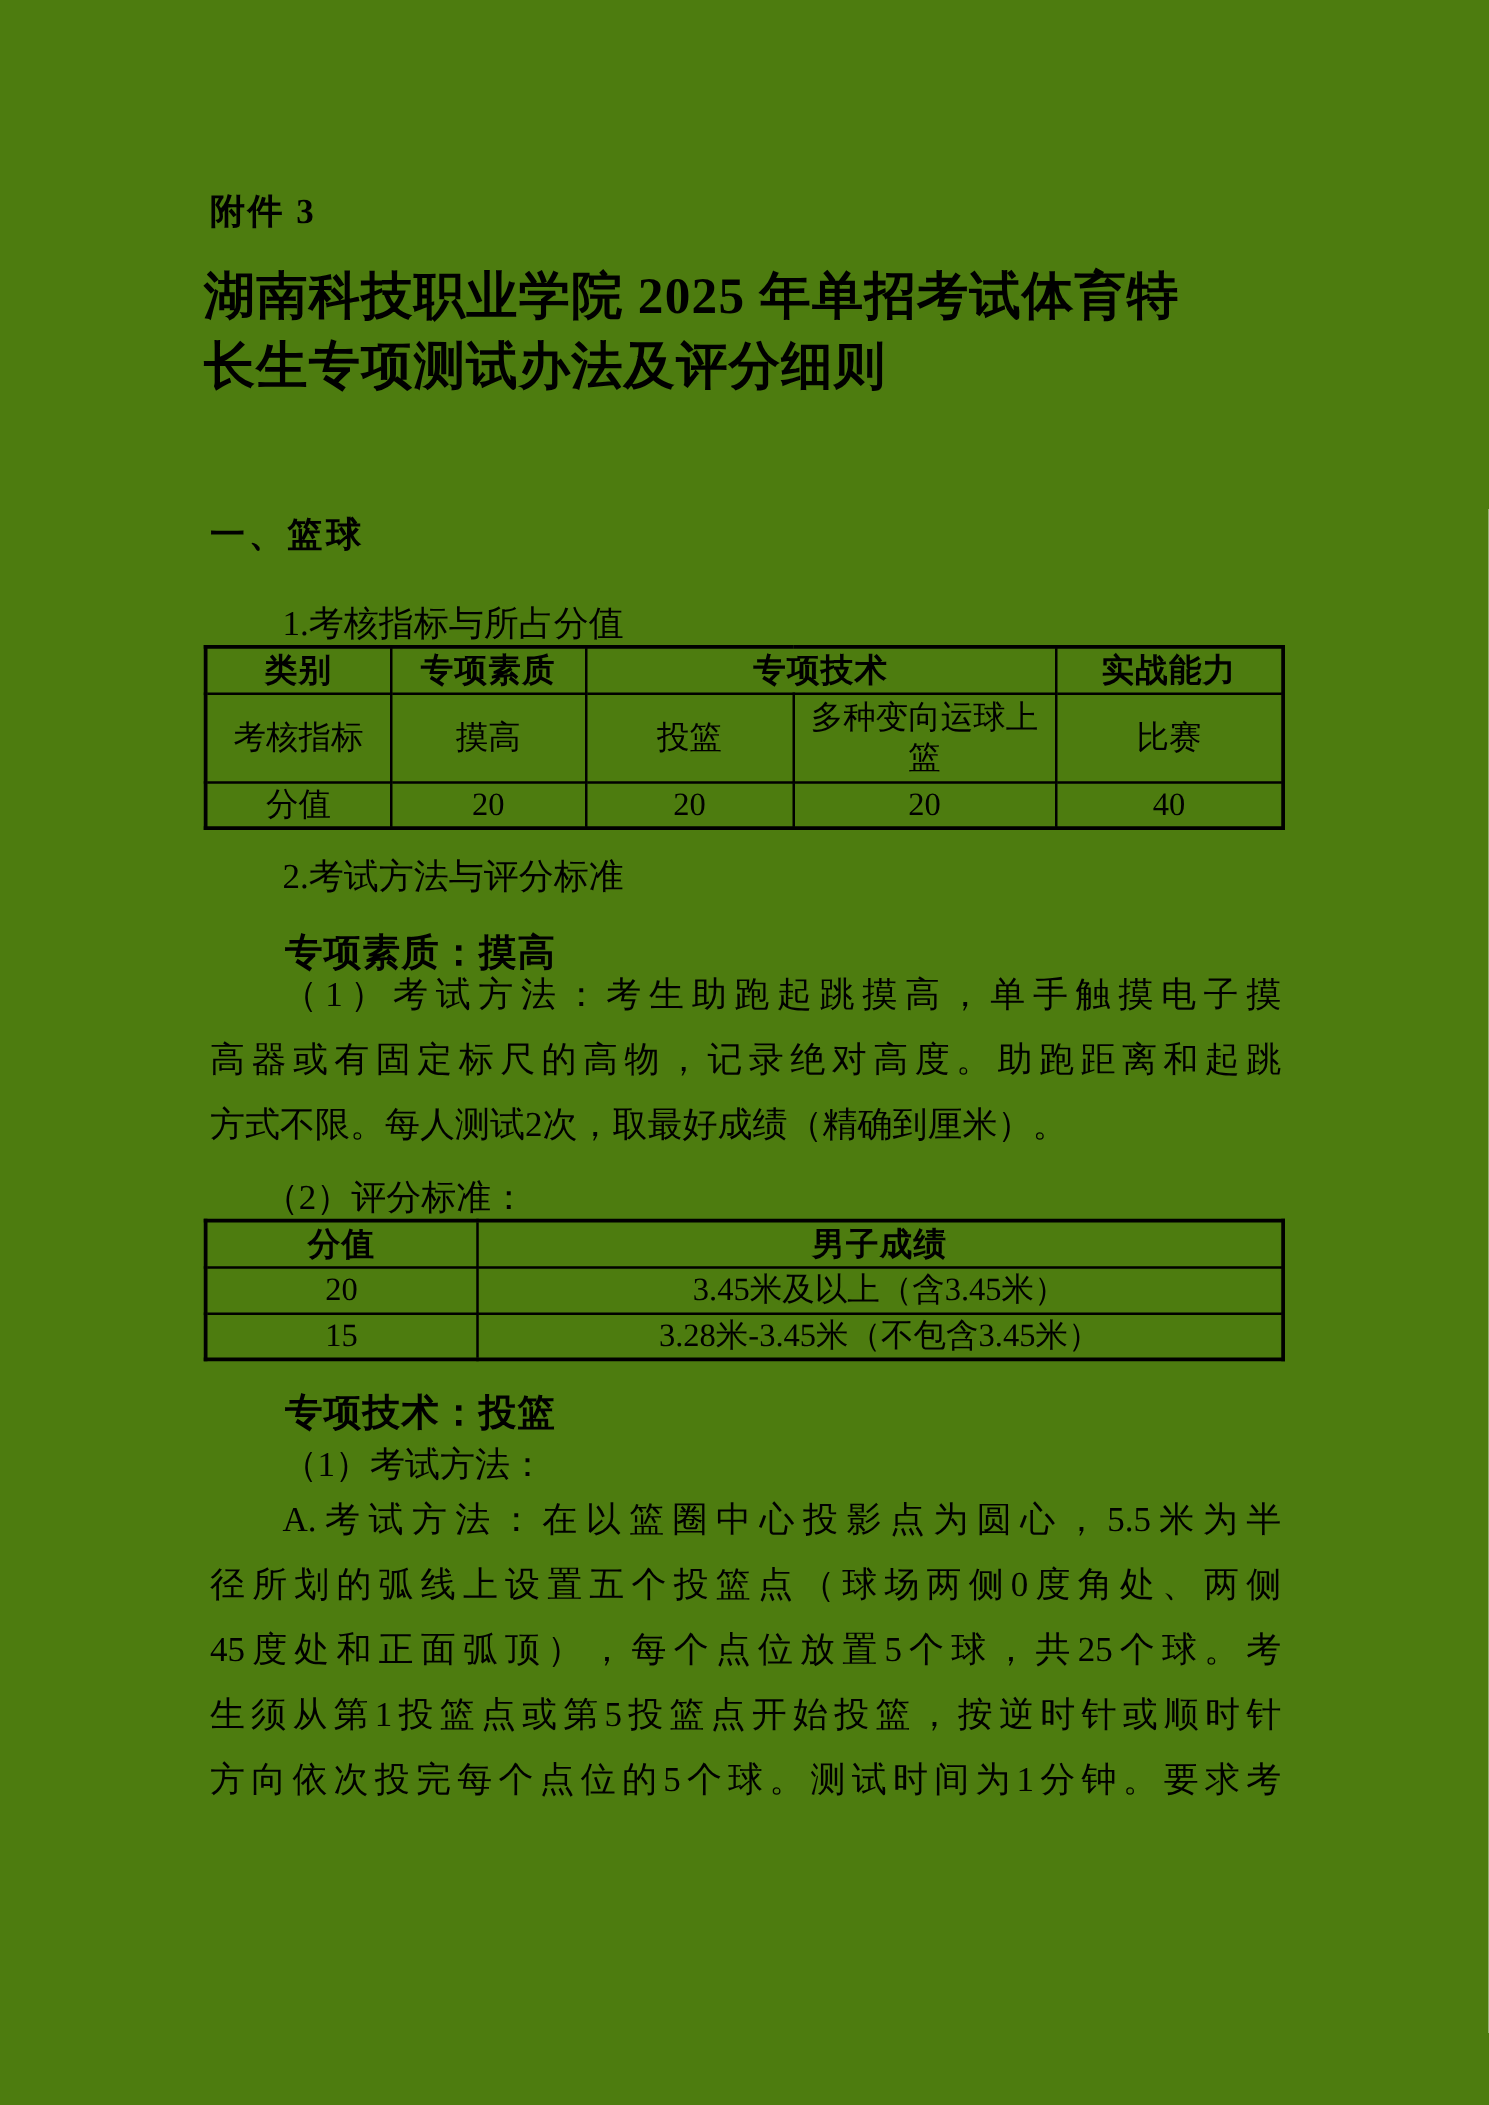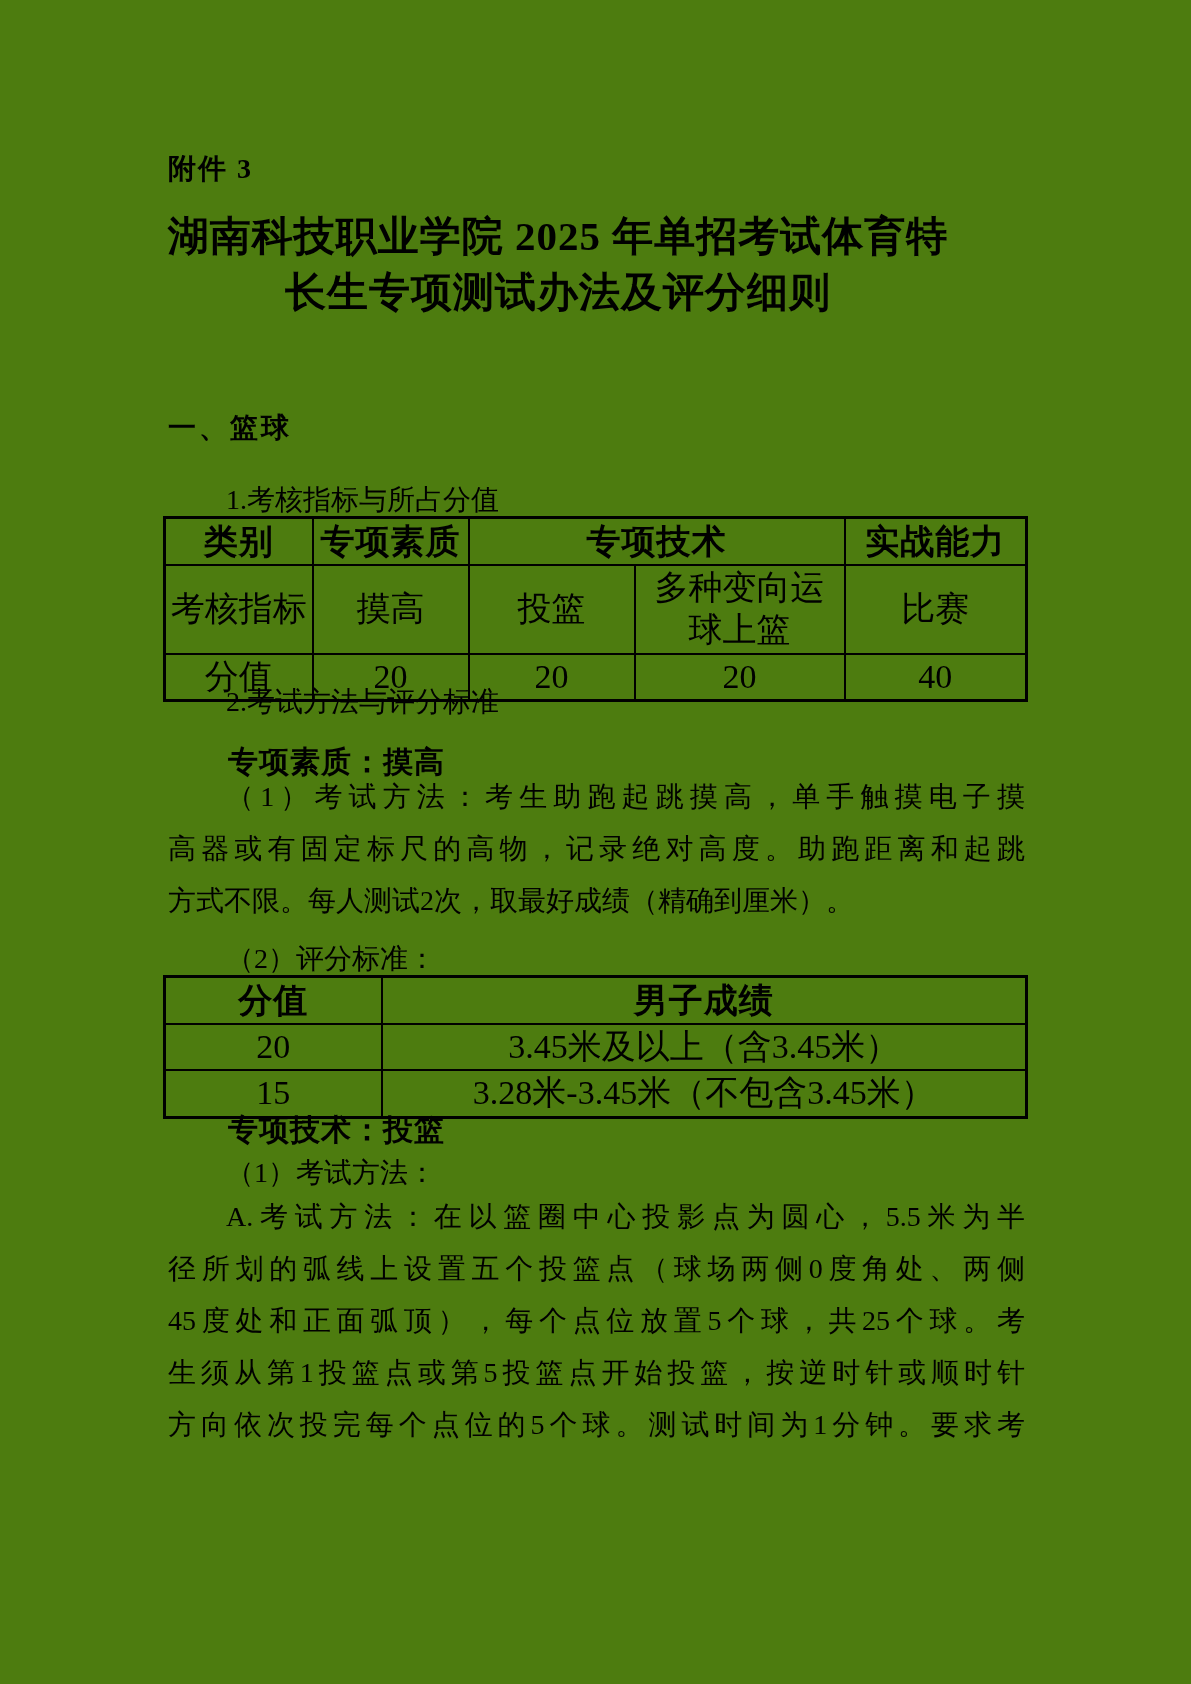--- a/index.html
+++ b/index.html
@@ -23,21 +23,21 @@
     top: 150px;
     font-size: 28px;
     font-weight: 700;
     letter-spacing: 2px;
   }
 
   .doc-title {
     left: 163px;
     top: 208px;
     width: 790px;
-    text-align: center;
+    text-align: left;
     font-size: 41px;
     font-weight: 700;
     line-height: 56px;
     letter-spacing: 1px;
   }
   .doc-title .title-line { white-space: nowrap; }
 
   .h-section {
     left: 168px;
     top: 409px;
@@ -56,21 +56,21 @@
     text-align: justify;
     text-align-last: justify;
   }
   .para {
     left: 168px;
     width: 857px;
   }
 
   .sub-num-1 { left: 168px; top: 474px; }
   .sub-num-2 { left: 168px; top: 676px; }
-  .scoring-label { left: 168px; top: 933px; font-family: Liberation Serif, serif; }
+  .scoring-label { left: 153px; top: 933px; font-family: Liberation Serif, serif; }
   .skill-method-label { left: 168px; top: 1147px; }
 
   .h-bold {
     font-size: 30px;
     font-weight: 700;
     font-family: "Liberation Sans", "DejaVu Sans", sans-serif;
     padding-left: 60px;
     letter-spacing: 1px;
     margin-top: 16px;
   }
@@ -82,21 +82,21 @@
 
   table.doc-table {
     border-collapse: collapse;
     table-layout: fixed;
     border: 3px solid #000;
   }
   table.doc-table td {
     border: 2px solid #000;
     text-align: center;
     vertical-align: middle;
-    font-size: 34px;
+    font-size: 26px;
     line-height: 1.25;
     padding: 1px 4px;
     overflow: hidden;
   }
   table.doc-table td.th {
     font-weight: 700;
     font-family: "Liberation Sans", "DejaVu Sans", sans-serif;
     letter-spacing: 1px;
   }
   .table1 { left: 163px; top: 516px; width: 862px; }

